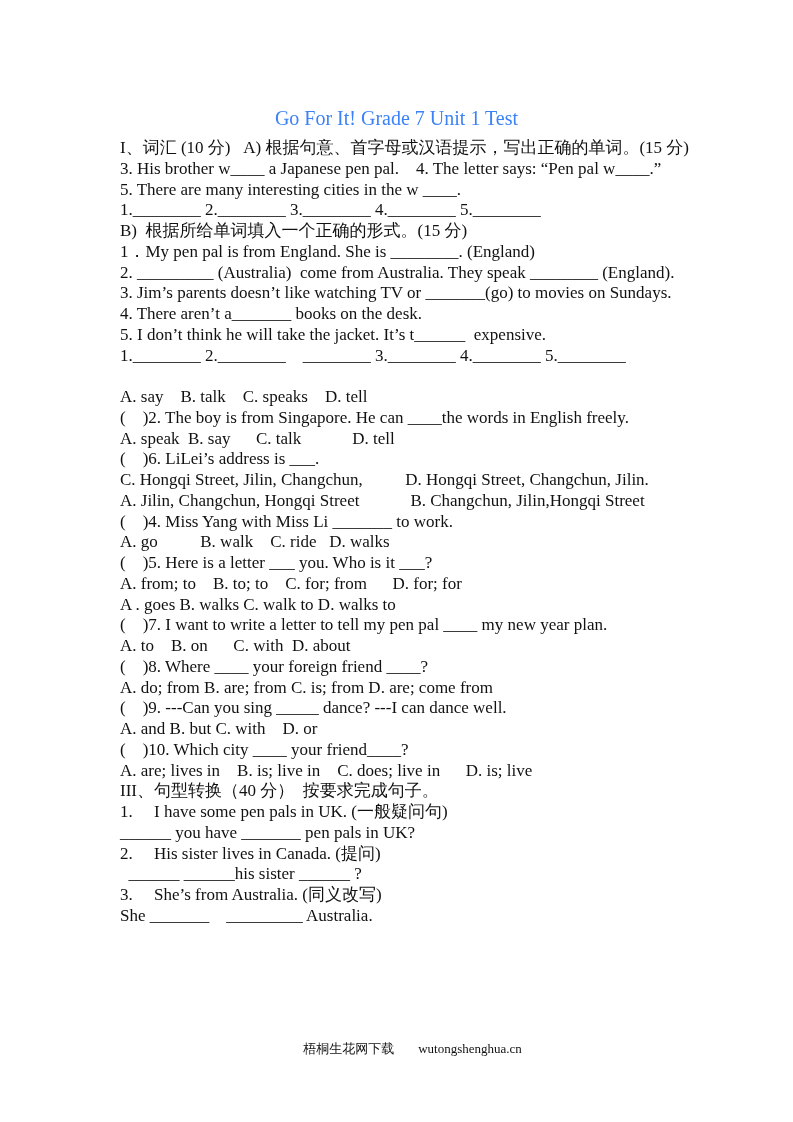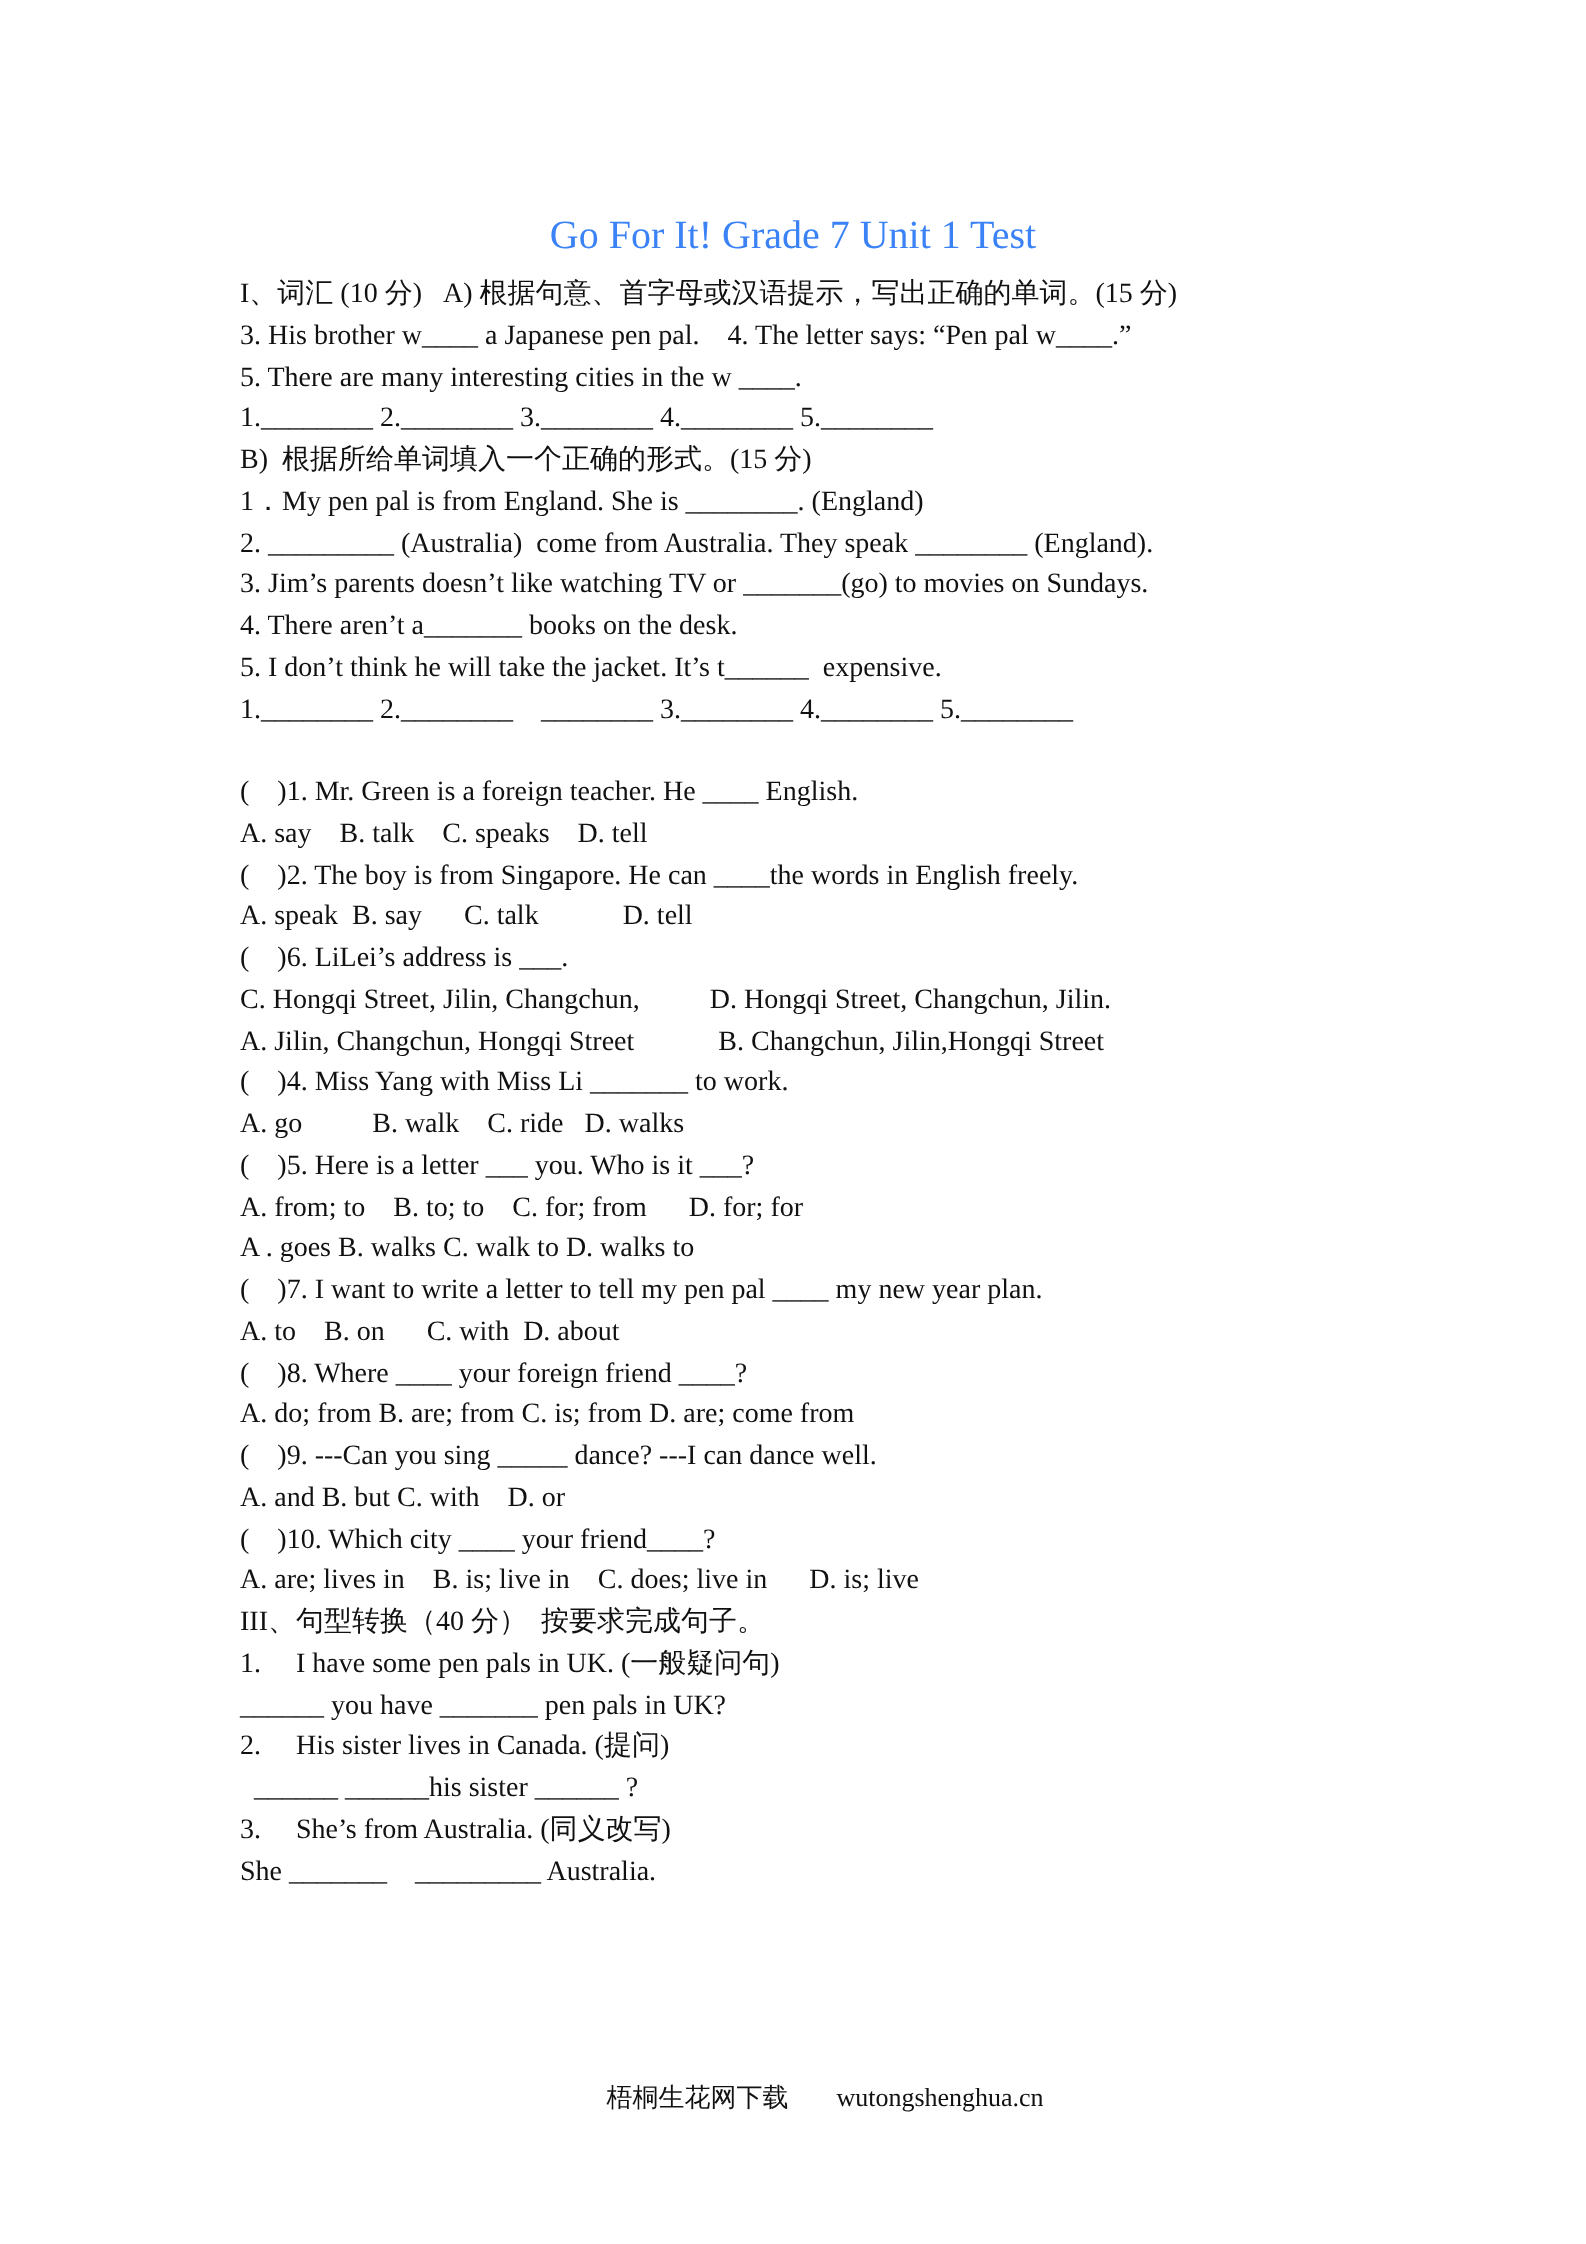--- a/index.html
+++ b/index.html
@@ -2,21 +2,21 @@
 <html><head>
 <meta charset="utf-8">
 <style>
   html, body { margin: 0; padding: 0; background: #ffffff; }
   body { width: 793px; height: 1122px; position: relative; overflow: hidden;
          font-family: "Liberation Serif", "DejaVu Serif", serif; color: #111; }
   .page { position: absolute; left: 0; top: 0; width: 793px; height: 1122px; }
   .title { position: absolute; top: 105px; left: 0; width: 793px; text-align: center;
            font-size: 20px; line-height: 26px; color: #3b82f6; }
   .body { position: absolute; left: 120px; top: 138px; width: 560px; }
-  .line { font-size: 14px; line-height: 20.75px; height: 20.75px; white-space: pre; }
+  .line { font-size: 17px; line-height: 20.75px; height: 20.75px; white-space: pre; }
   .blank { height: 20.75px; }
   .footer { position: absolute; top: 1041px; left: 0; width: 793px; text-align: center;
             font-size: 13px; line-height: 16px; white-space: pre; padding-left: 16px; }
   .footer span { margin: 0 12px; }
 </style>
 </head>
 <body>
 
 <div class="page">
   <div class="title">Go For It! Grade 7 Unit 1 Test</div>
@@ -29,21 +29,20 @@
     <div class="line">1.________ 2.________ 3.________ 4.________ 5.________</div>
     <div class="line">B)  根据所给单词填入一个正确的形式。(15 分)</div>
     <div class="line">1．My pen pal is from England. She is ________. (England)</div>
     <div class="line">2. _________ (Australia)  come from Australia. They speak ________ (England).</div>
     <div class="line">3. Jim’s parents doesn’t like watching TV or _______(go) to movies on Sundays.</div>
     <div class="line">4. There aren’t a_______ books on the desk.</div>
     <div class="line">5. I don’t think he will take the jacket. It’s t______  expensive.</div>
     <div class="line">1.________ 2.________    ________ 3.________ 4.________ 5.________</div>
     <div class="blank"></div>
 
-    <div class="line">(    )1. Mr. Green is a foreign teacher. He ____ English.</div>
     <div class="line">A. say    B. talk    C. speaks    D. tell</div>
     <div class="line">(    )2. The boy is from Singapore. He can ____the words in English freely.</div>
     <div class="line">A. speak  B. say      C. talk            D. tell</div>
     <div class="line">(    )6. LiLei’s address is ___.</div>
     <div class="line">C. Hongqi Street, Jilin, Changchun,          D. Hongqi Street, Changchun, Jilin.</div>
     <div class="line">A. Jilin, Changchun, Hongqi Street            B. Changchun, Jilin,Hongqi Street</div>
     <div class="line">(    )4. Miss Yang with Miss Li _______ to work.</div>
     <div class="line">A. go          B. walk    C. ride   D. walks</div>
     <div class="line">(    )5. Here is a letter ___ you. Who is it ___?</div>
     <div class="line">A. from; to    B. to; to    C. for; from      D. for; for</div>

